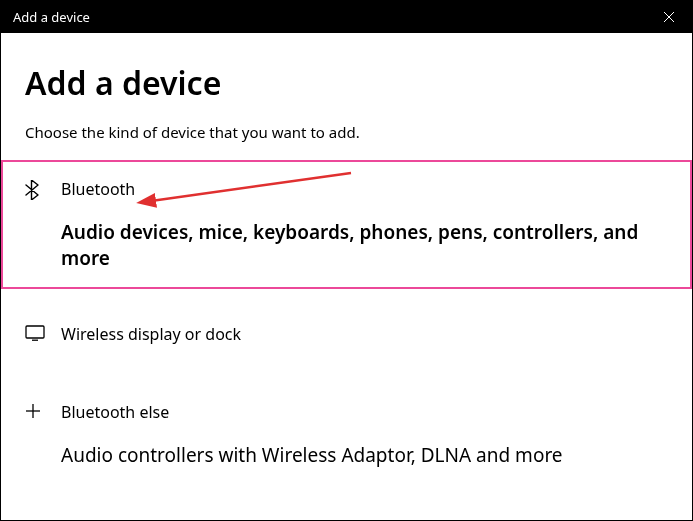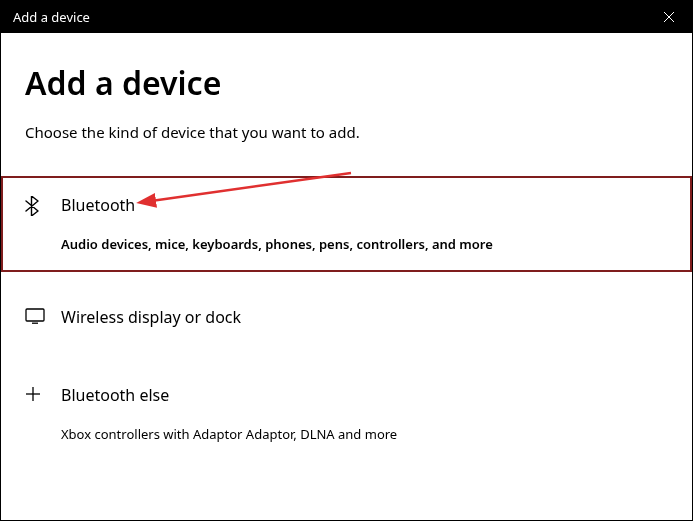--- a/index.html
+++ b/index.html
@@ -33,34 +33,34 @@
     .content {
       padding: 28px 24px 0 24px;
     }
     .heading {
       font-size: 32px;
       font-weight: 600;
       margin-bottom: 18px;
     }
     .subheading {
       font-size: 15px;
-      margin-bottom: 36px;
+      margin-bottom: 20px;
     }
     .options { }
     .option {
       display: flex;
       align-items: flex-start;
       padding: 18px 14px 18px 0;
       cursor: pointer;
       margin: 0 -24px;
       padding-left: 24px;
       padding-right: 24px;
     }
     .option.highlighted {
-      border: 2px solid #7f1d1d;
+      border: 2px solid #ec4899;
       margin: -2px -24px;
       padding-top: 16px;
       padding-bottom: 16px;
       padding-left: 22px;
       padding-right: 22px;
     }
     .option .icon-slot {
       width: 22px;
       flex: 0 0 22px;
       display: flex;
@@ -69,21 +69,21 @@
       margin-top: 2px;
       margin-right: 14px;
     }
     .option .textcol { flex: 1; }
     .option .title {
       font-size: 16px;
       font-weight: 400;
       margin-bottom: 2px;
     }
     .option .desc {
-      font-size: 13px;
+      font-size: 19px;
       font-weight: 600;
       line-height: 1.35;
       margin-top: 20px;
     }
     .option.secondary .desc { font-weight: 400; }
     .spacer { height: 18px; }
     
     .arrow-wrap {
       position: absolute;
       left: 135px;
@@ -142,21 +142,21 @@
 
     <div class="option secondary">
       <div class="icon-slot">
         <svg width="16" height="16" viewBox="0 0 16 16">
           <line x1="8" y1="1" x2="8" y2="15" stroke="#000" stroke-width="1.3"></line>
           <line x1="1" y1="8" x2="15" y2="8" stroke="#000" stroke-width="1.3"></line>
         </svg>
       </div>
       <div class="textcol">
         <div class="title">Bluetooth else</div>
-        <div class="desc">Xbox controllers with Adaptor Adaptor, DLNA and more</div>
+        <div class="desc">Audio controllers with Wireless Adaptor, DLNA and more</div>
       </div>
     </div>
 
   </div>
 </div>
 
 <div class="arrow-wrap">
   <svg width="230" height="50" viewBox="0 0 230 50">
     <defs>
       <marker id="ah" markerWidth="10" markerHeight="10" refX="2" refY="3" orient="auto">

